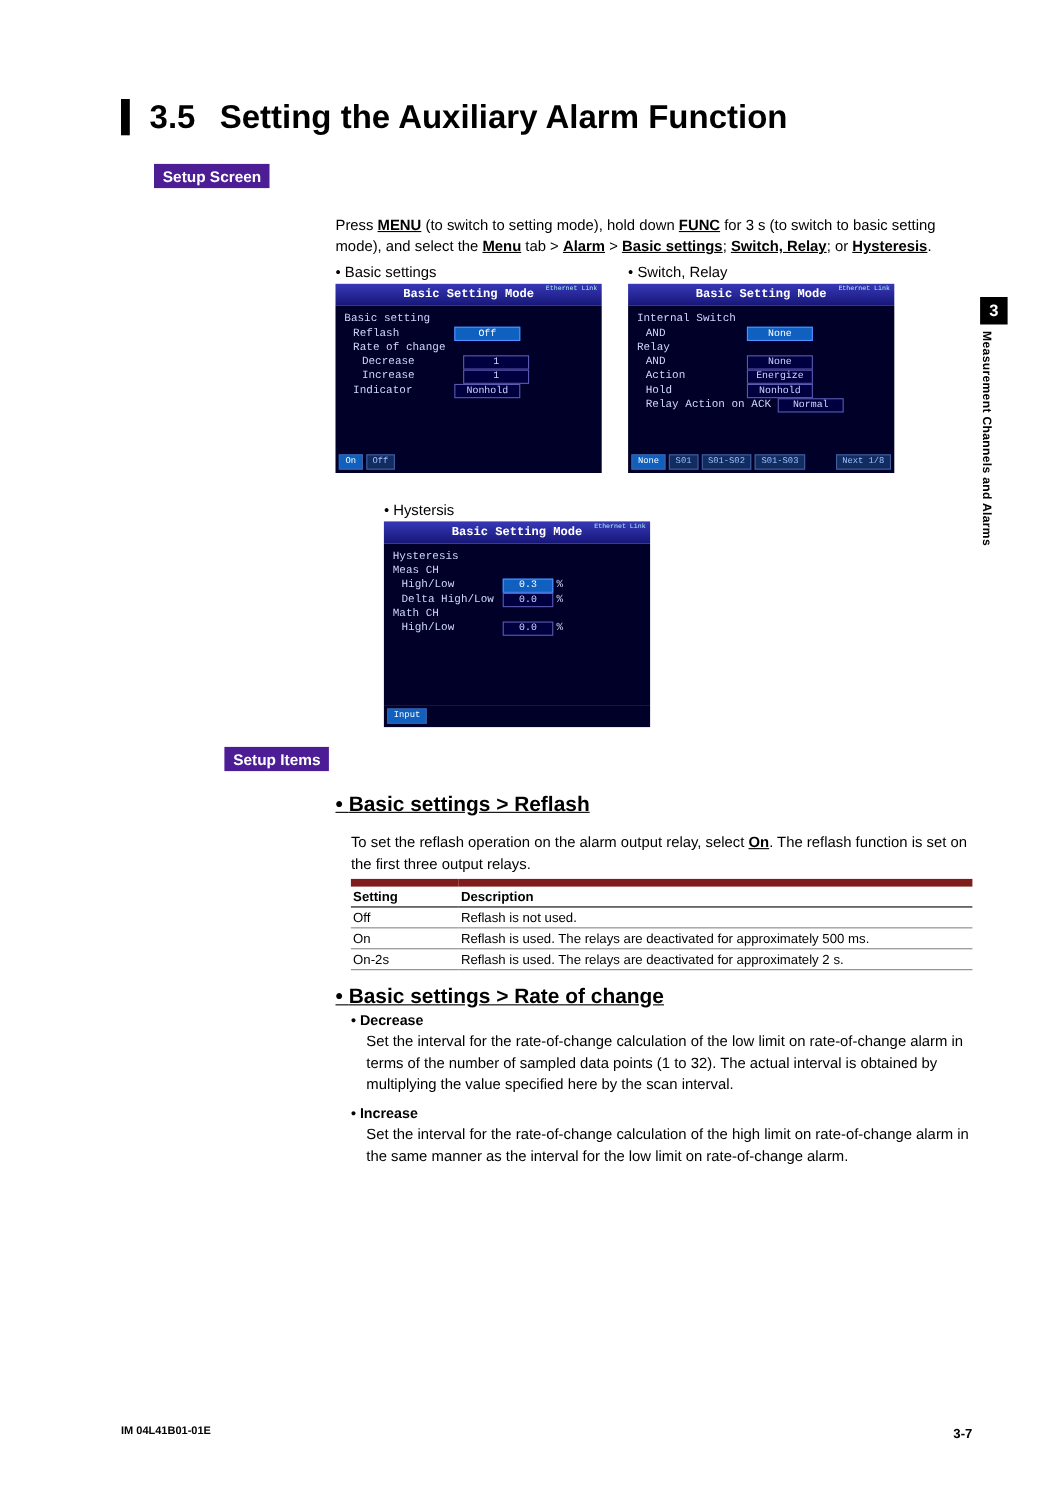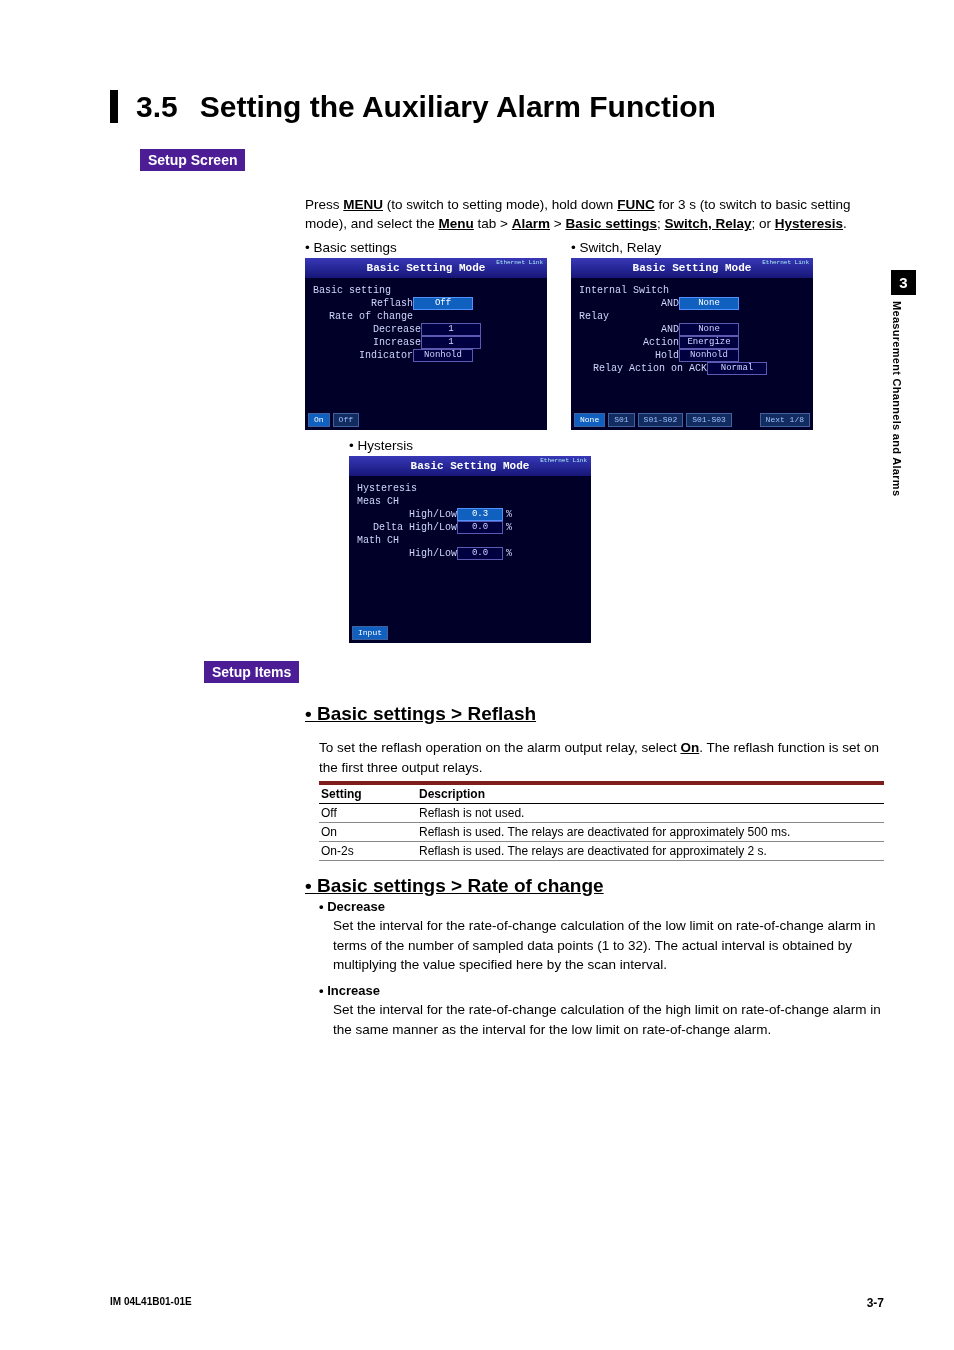--- a/index.html
+++ b/index.html
@@ -130,21 +130,20 @@
     color: #cfd5ff;
     line-height: 13px;
     position: relative;
   }
   .mini-row {
     display: flex;
   }
   .mini-label {
     flex: 0 0 92px;
     white-space: pre;
-    text-align: right;
   }
   .mini-label.indent { padding-left: 8px; }
   .mini-val {
     border: 1px solid #5a5ab0;
     background: #000040;
     color: #cfd5ff;
     min-width: 58px;
     text-align: center;
     height: 11px;
     line-height: 11px;
@@ -193,21 +192,21 @@
     font-weight: bold;
   }
   .tbl {
     border-collapse: collapse;
     width: 100%;
     font-size: 12px;
     margin-top: 4px;
   }
   .tbl th {
     text-align: left;
-    border-top: 4px solid #7f1d1d;
+    border-top: 7px solid #7f1d1d;
     border-bottom: 1px solid #000;
     padding: 2px 6px 2px 2px;
     font-weight: bold;
   }
   .tbl td {
     border-bottom: 1px solid #888;
     padding: 2px 6px 2px 2px;
   }
   .sub-bullet {
     margin-left: 14px;
@@ -336,21 +335,21 @@
           <span class="mini-btn sel">None</span>
           <span class="mini-btn">S01</span>
           <span class="mini-btn">S01-S02</span>
           <span class="mini-btn">S01-S03</span>
           <span class="mini-btn right">Next 1/8</span>
         </div>
       </div>
     </div>
   </div>
 
-  <div style="margin-top:8px;padding-left:44px;">
+  <div style="margin-top:26px;padding-left:44px;">
     <div class="mini-cap">• Hystersis</div>
     <div class="mini-screen">
       <div class="mini-header">
         <span>Basic Setting Mode</span>
         <span class="eth">Ethernet
 Link</span>
       </div>
       <div class="mini-body" style="min-height:135px">
         <div>Hysteresis</div>
         <div>Meas CH</div>

